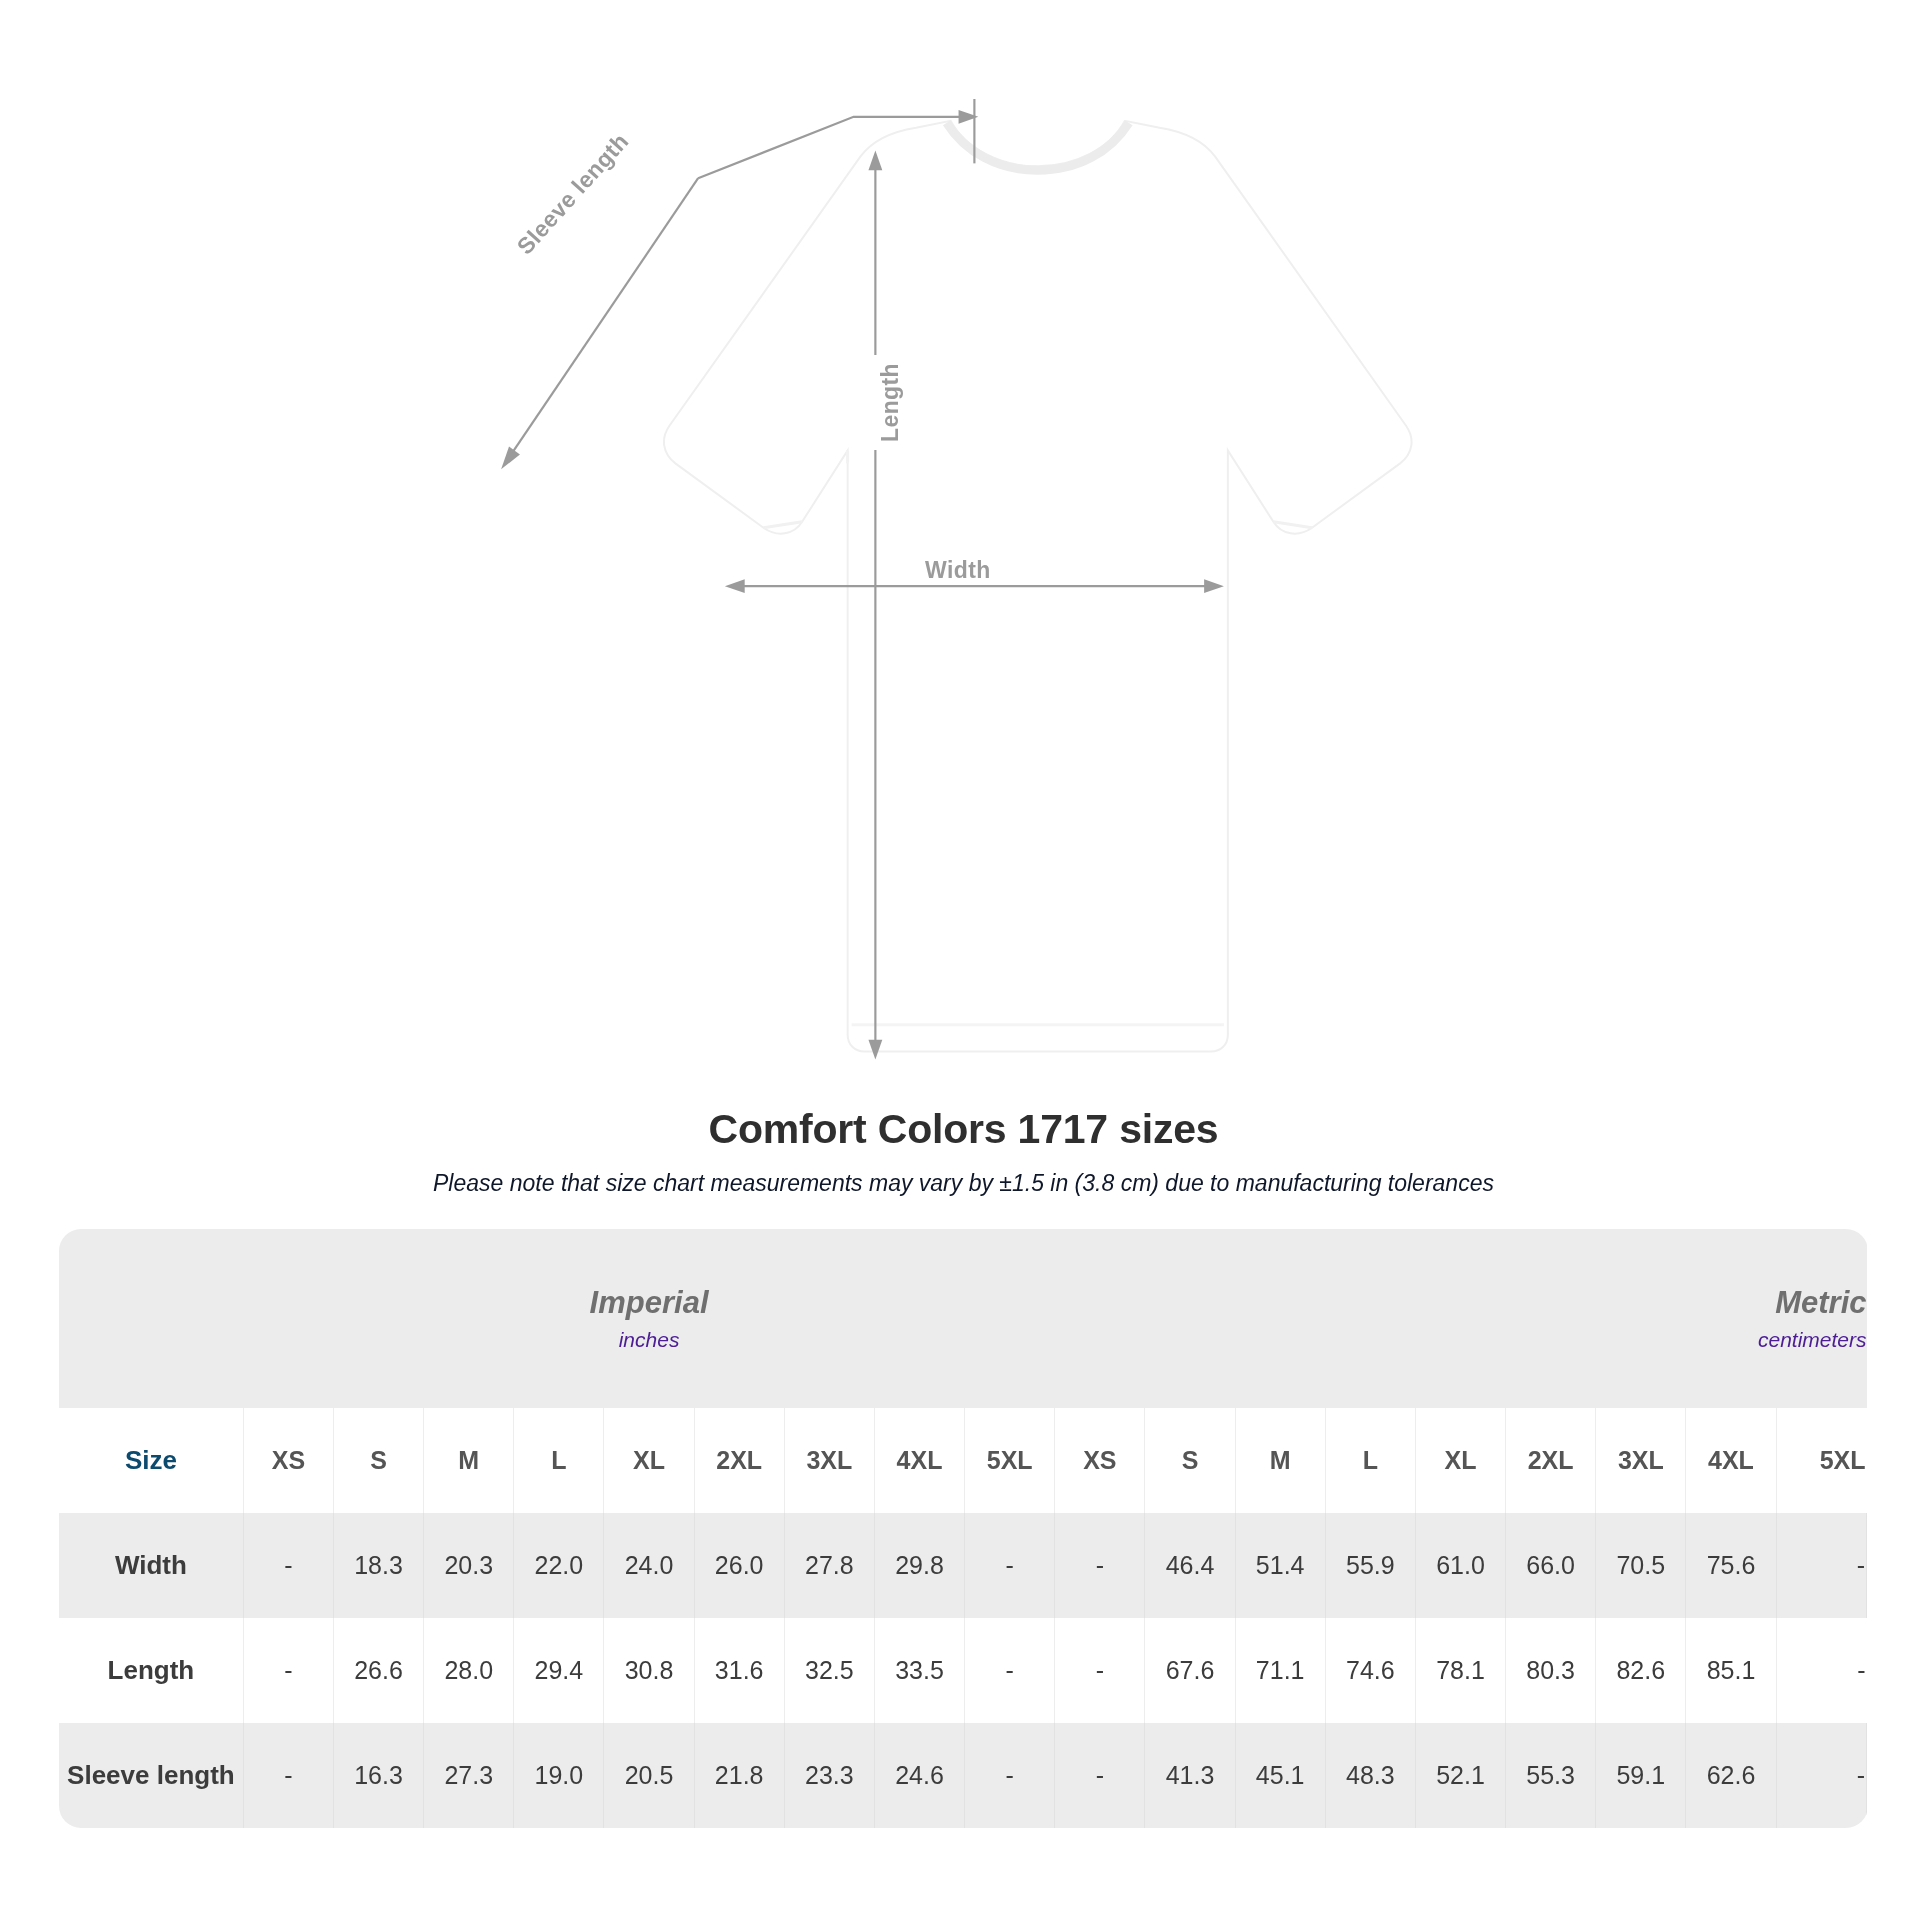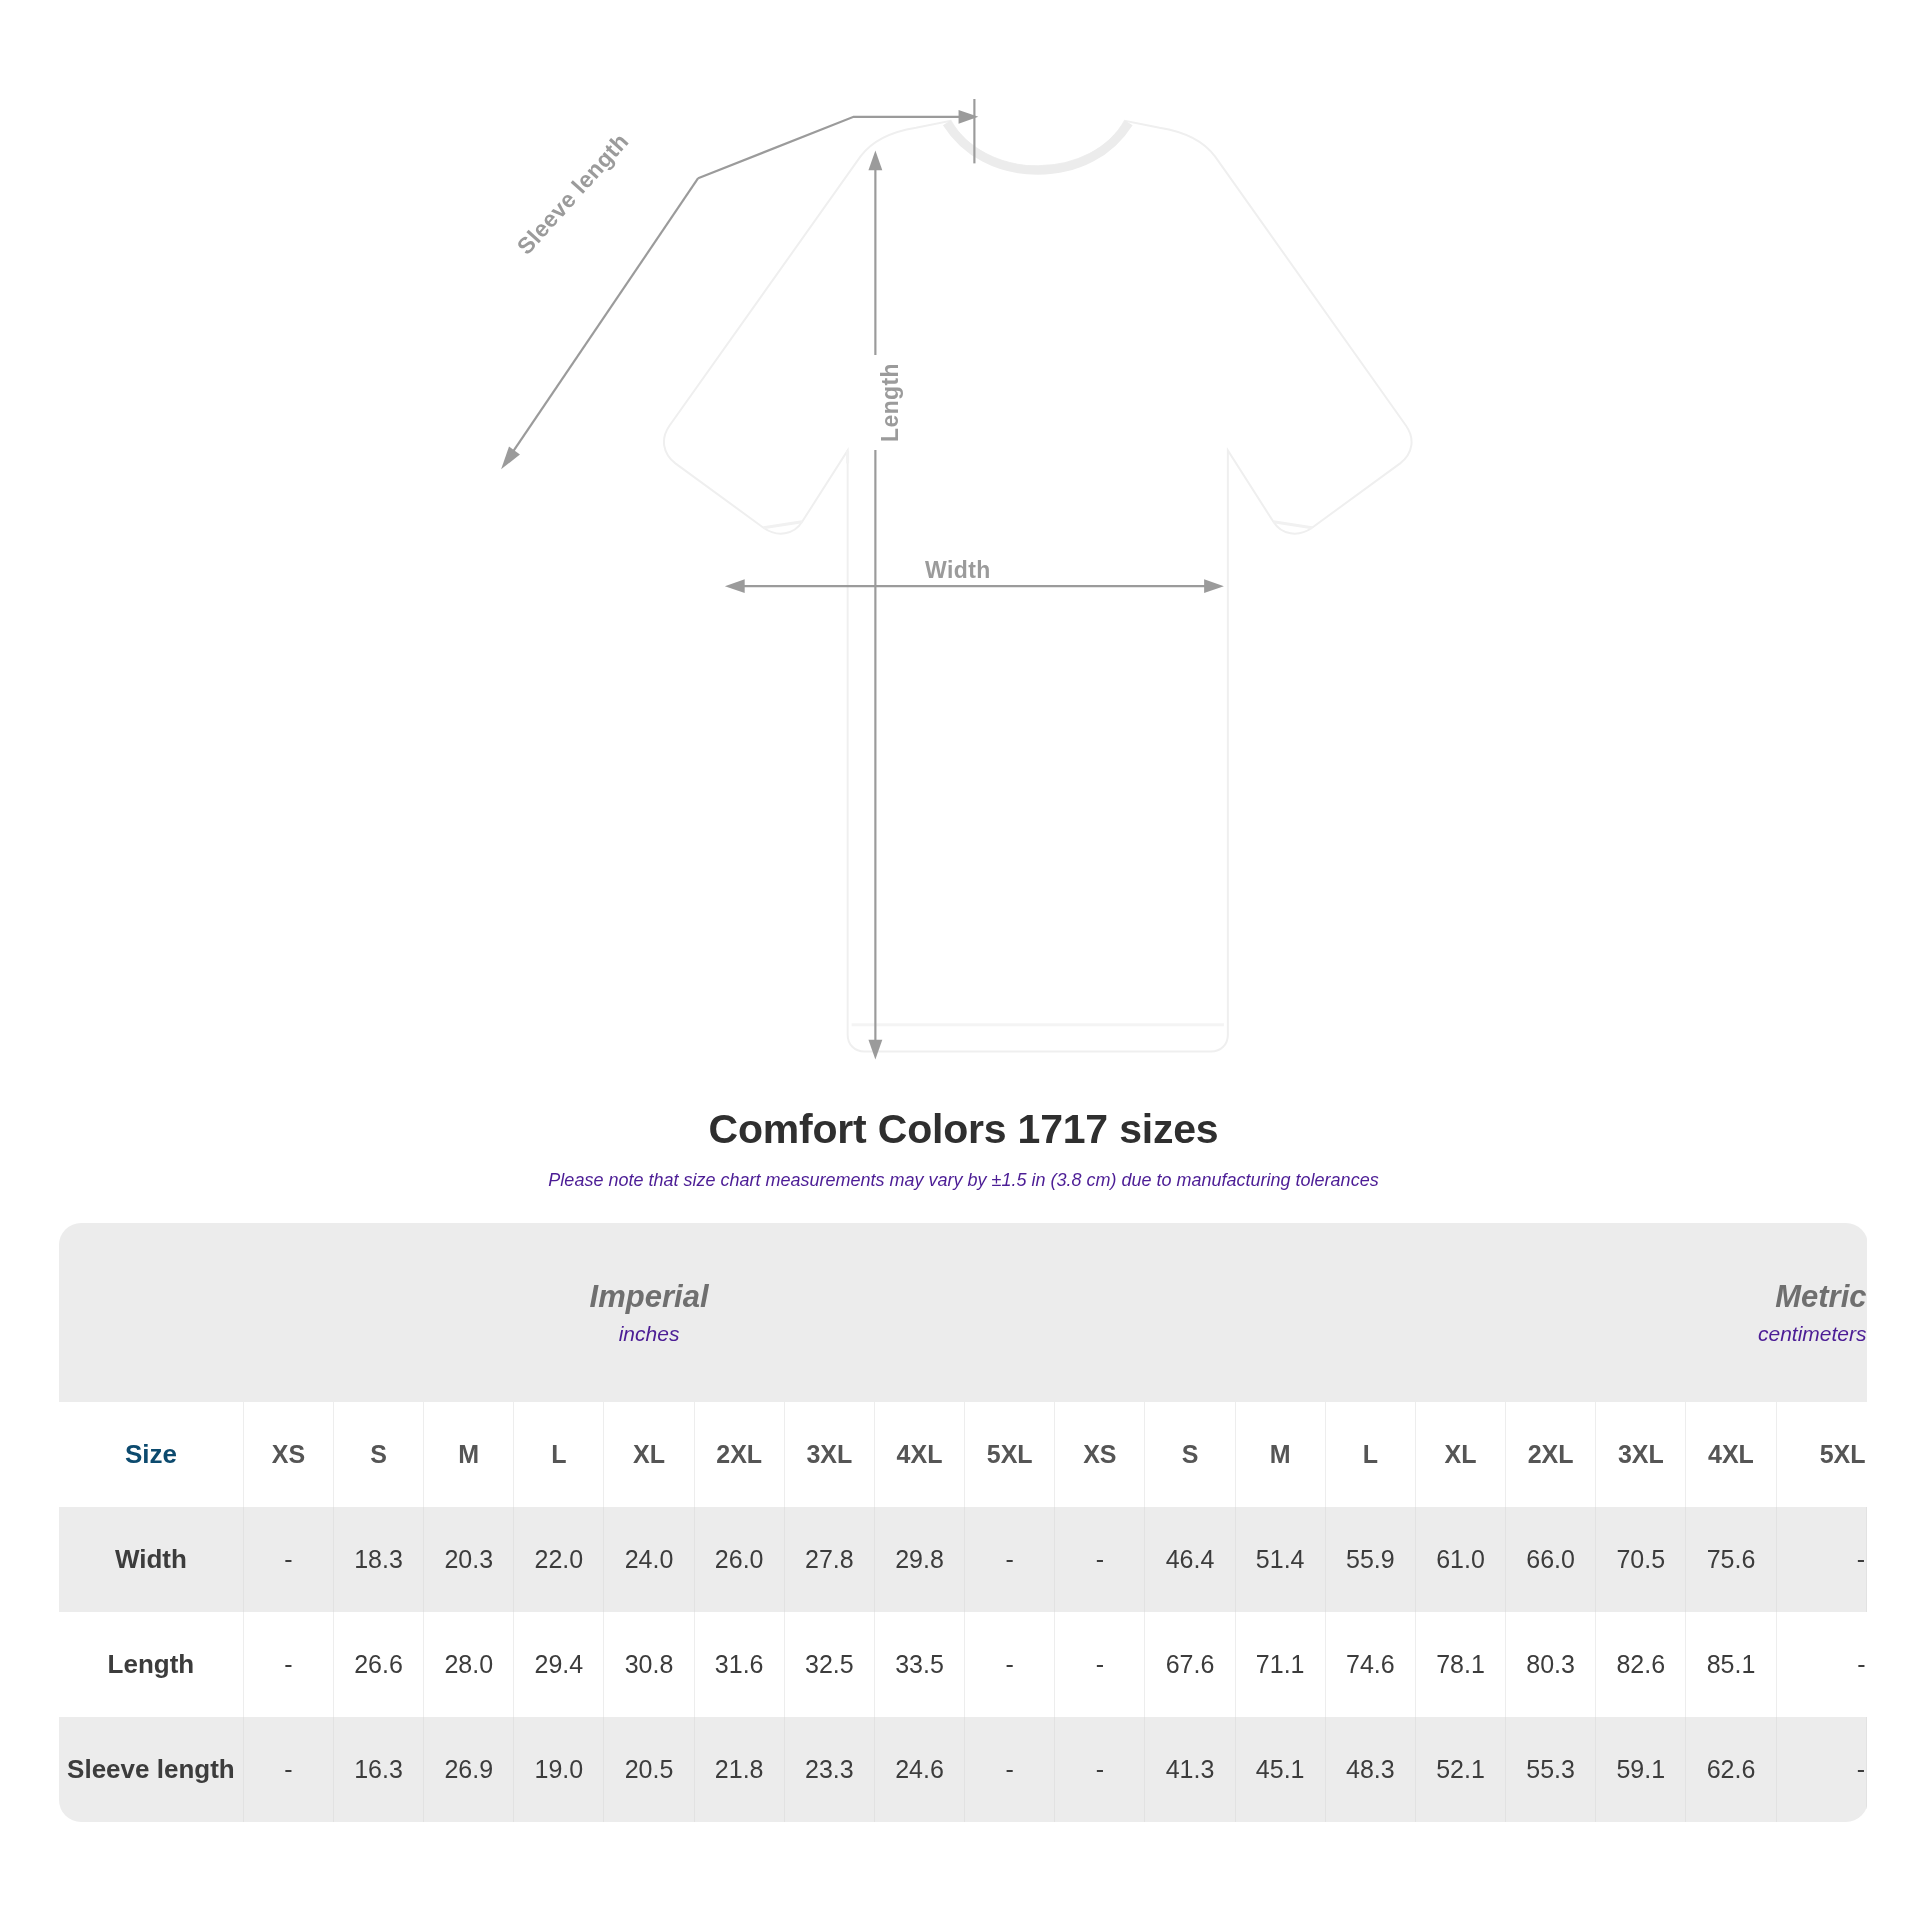--- a/index.html
+++ b/index.html
@@ -72,23 +72,23 @@
     margin-top: 2px;
   }
   .chart-title {
     font-size: 41px;
     font-weight: bold;
     color: #2f2f2f;
     letter-spacing: -0.2px;
   }
   .chart-note {
     margin-top: 17px;
-    font-size: 18px;
+    font-size: 23px;
     font-style: italic;
-    color: #4c1d95;
+    color: #0f172a;
   }
 
   
   .table-wrap {
     margin: 32px 59px 0 59px;
     border-radius: 22px;
     overflow: hidden;
     background: #ffffff;
   }
   table.size-table {
@@ -333,21 +333,21 @@
             <td>78.1</td>
             <td>80.3</td>
             <td>82.6</td>
             <td>85.1</td>
             <td>-</td>
           </tr>
           <tr class="data-row shade">
             <td class="rowhead">Sleeve length</td>
             <td>-</td>
             <td>16.3</td>
-            <td>26.9</td>
+            <td>27.3</td>
             <td>19.0</td>
             <td>20.5</td>
             <td>21.8</td>
             <td>23.3</td>
             <td>24.6</td>
             <td>-</td>
             <td>-</td>
             <td>41.3</td>
             <td>45.1</td>
             <td>48.3</td>

